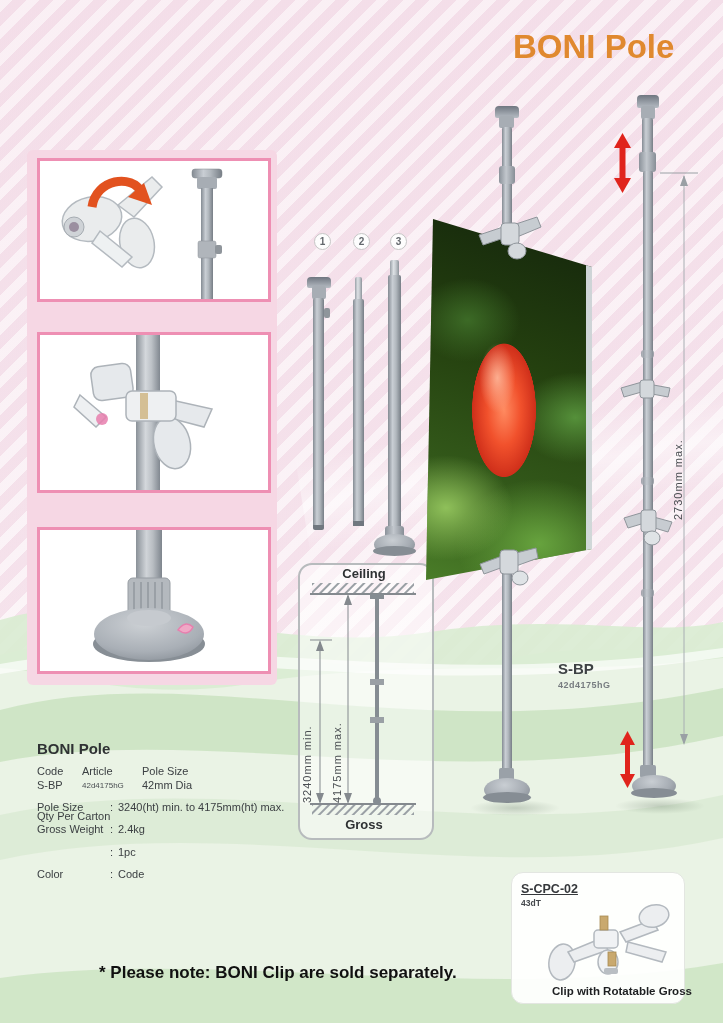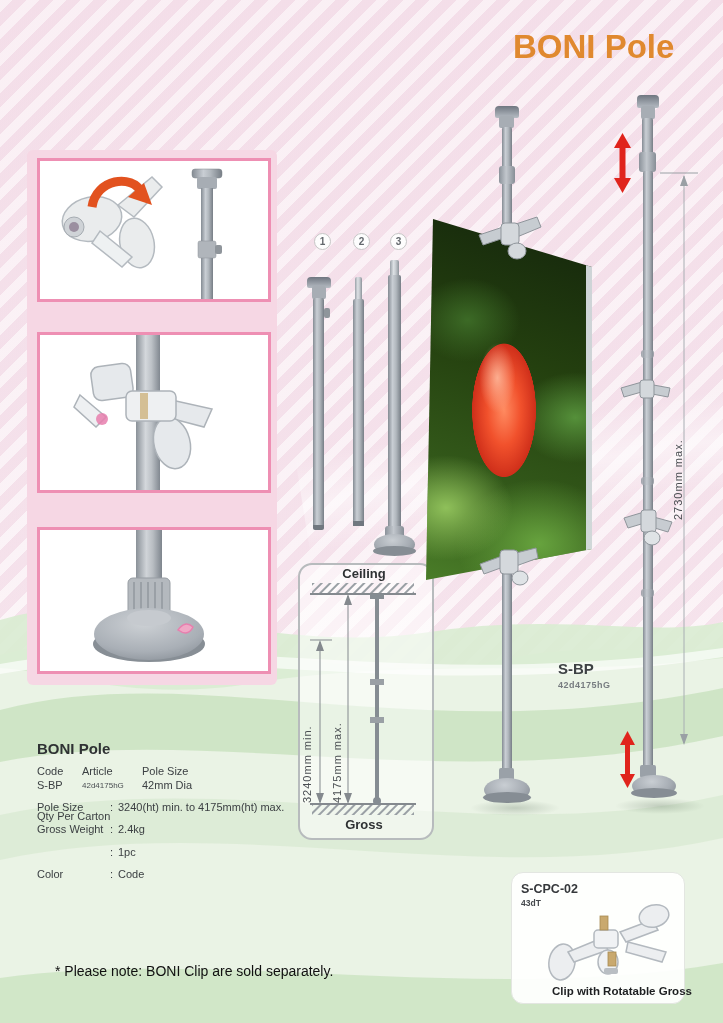--- a/index.html
+++ b/index.html
@@ -32,21 +32,21 @@
   .diagram-label{font-size:13px;font-weight:bold;color:#2e3133;text-align:center;}
   .vtext{writing-mode:vertical-rl;transform:rotate(180deg);font-size:11px;color:#4a4e52;white-space:nowrap;letter-spacing:1px;}
   
   .spec-title{font-size:15px;font-weight:bold;color:#2f3234;}
   .spec-h{font-size:11px;color:#3c4043;}
   .spec-v{font-size:11px;color:#3c4043;}
   .spec-small{font-size:8px;color:#4a4e52;}
   .spec-label{font-size:11px;color:#3c4043;}
   .spec-colon{font-size:11px;color:#3c4043;}
   .spec-value{font-size:11px;color:#3c4043;}
-  .note-text{font-size:14px;font-weight:normal;color:#101010;}
+  .note-text{font-size:17px;font-weight:bold;color:#101010;margin-left:44px;}
   
   .acc-box{background:rgba(255,255,255,0.93);border:1px solid #e3e6e1;border-radius:12px;}
   .acc-code{font-size:12.5px;font-weight:bold;color:#35383b;}
   .acc-article{font-size:8.5px;font-weight:bold;color:#44484c;}
   .acc-caption{font-size:11.5px;font-weight:bold;color:#1d1f21;}
   .model-code{font-size:15px;font-weight:bold;color:#3d4144;}
   .model-article{font-size:9px;font-weight:bold;color:#777c80;letter-spacing:.5px;}
   
   .banner{clip-path:polygon(4.2% 0%, 100% 13.3%, 100% 91.4%, 0% 100%);
     background:
@@ -331,21 +331,21 @@
   <div class="abs spec-colon" style="left:110px;top:846px;">:</div>
   <div class="abs spec-value" style="left:118px;top:846px;">1pc</div>
 
   <div class="abs spec-label" style="left:37px;top:868px;">Color</div>
   <div class="abs spec-colon" style="left:110px;top:868px;">:</div>
   <div class="abs spec-value" style="left:118px;top:868px;">Code</div>
 
   <div class="abs note-text" style="left:55px;top:963px;">* Please note: BONI Clip are sold separately.</div>
 
   <div class="abs acc-box" style="left:511px;top:872px;width:172px;height:130px;"></div>
-  <div class="abs acc-code" style="left:521px;top:882px;">S-CPC-02</div>
+  <div class="abs acc-code" style="left:521px;top:882px;text-decoration:underline;">S-CPC-02</div>
   <div class="abs acc-article" style="left:521px;top:898px;">43dT</div>
   <svg class="abs" style="left:536px;top:900px;" width="142" height="84" viewBox="0 0 142 84">
     <g fill="#eceef0" stroke="#b3b9bf" stroke-width="1.5">
       <ellipse cx="26" cy="62" rx="13" ry="18" transform="rotate(10 26 62)"></ellipse>
       <path d="M32,52 L66,38 L72,50 L38,62 Z"></path>
       <rect x="58" y="30" width="24" height="18" rx="4" fill="#f0f2f4"></rect>
       <path d="M84,32 L116,20 L122,30 L90,42 Z"></path>
       <ellipse cx="118" cy="16" rx="15" ry="11" transform="rotate(-14 118 16)"></ellipse>
       <path d="M92,42 L130,52 L126,62 L90,52 Z"></path>
       <ellipse cx="72" cy="62" rx="10" ry="12" fill="#f0f2f4"></ellipse>

